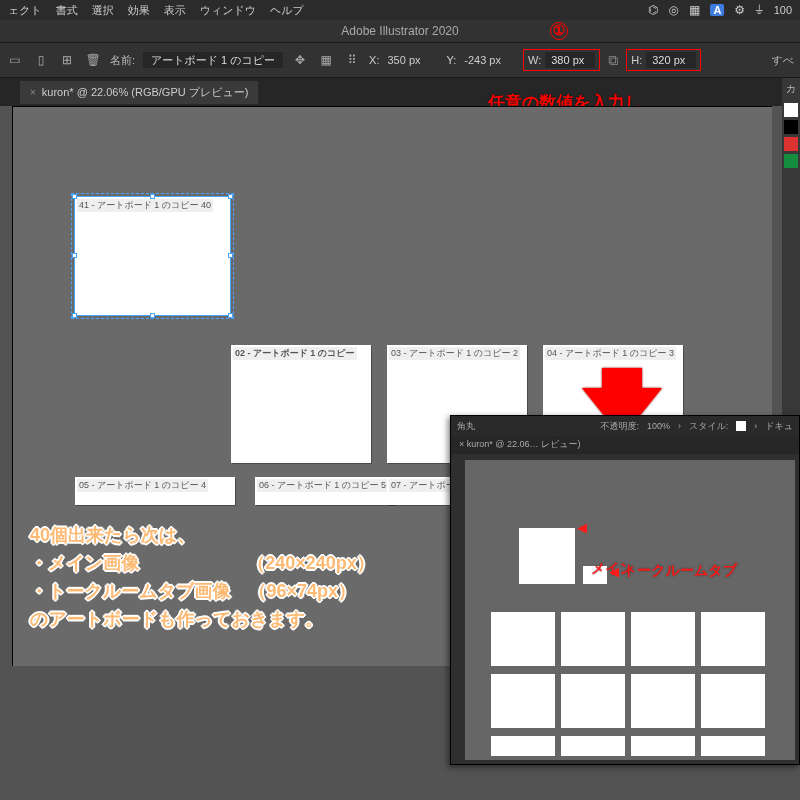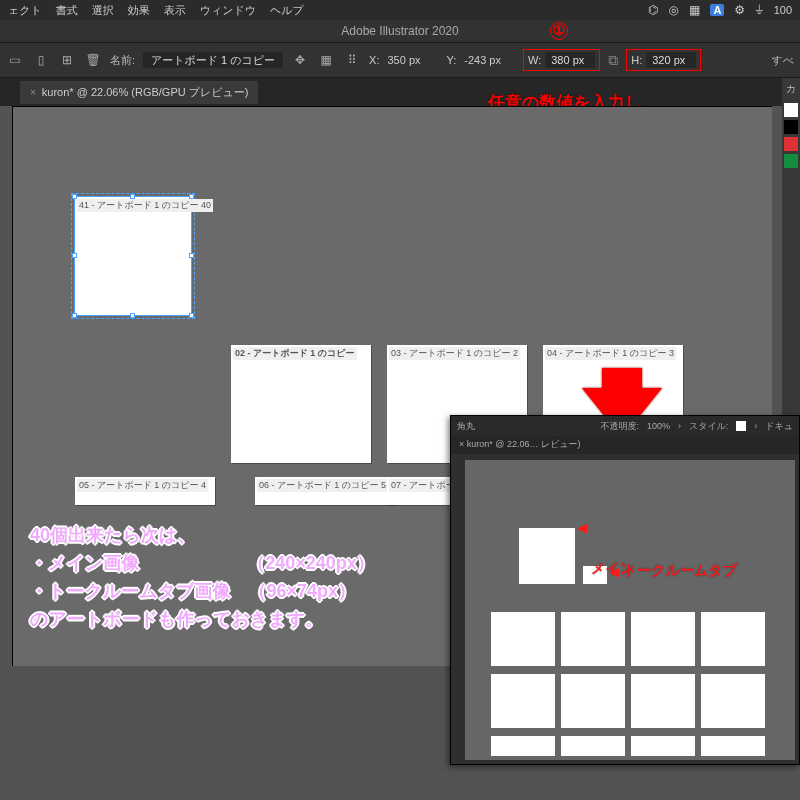--- a/index.html
+++ b/index.html
@@ -117,21 +117,21 @@
     outline:1px solid #4aa3ff;
   }
   .artboard.selected::before{
     content:""; position:absolute; inset:-4px;
     border:1px dashed #4aa3ff;
   }
   .handle { position:absolute; width:5px; height:5px; background:#fff; border:1px solid #4aa3ff;}
   
   .ann-black {
     position:absolute; left:30px; top:522px;
-    color:#f0abfc; font-weight:bold; font-size:18px; line-height:1.55;
+    color:#fdba74; font-weight:bold; font-size:18px; line-height:1.55;
     white-space:pre;
     text-shadow:
       -1px -1px 0 #fff, 1px -1px 0 #fff,
       -1px  1px 0 #fff, 1px  1px 0 #fff,
       -2px 0 0 #fff, 2px 0 0 #fff, 0 -2px 0 #fff, 0 2px 0 #fff;
   }
   
   .inset {
     position:absolute; left:450px; top:415px;
     width:350px; height:350px;
@@ -242,21 +242,21 @@
   <div class="sw black"></div>
   <div class="sw red"></div>
   <div class="sw green"></div>
 </div>
 
 <div class="ann-red a1" style="white-space:pre">任意の数値を入力し
 サイズを変える事が出来る</div>
 
 <div class="canvas">
 
-  <div class="artboard selected" style="left:62px; top:90px; width:116px; height:118px;">
+  <div class="artboard selected" style="left:62px; top:90px; width:155px; height:118px;">
     <div class="ablabel">41 - アートボード 1 のコピー 40</div>
     <div class="handle" style="left:-3px;top:-3px"></div>
       <div class="handle" style="right:-3px;top:-3px"></div>
     <div class="handle" style="left:-3px;bottom:-3px"></div>
       <div class="handle" style="right:-3px;bottom:-3px"></div>
     <div class="handle" style="left:50%;top:-3px;margin-left:-3px"></div>
       <div class="handle" style="left:50%;bottom:-3px;margin-left:-3px"></div>
     <div class="handle" style="top:50%;left:-3px;margin-top:-3px"></div>
       <div class="handle" style="top:50%;right:-3px;margin-top:-3px"></div>
   </div>
@@ -264,21 +264,21 @@
   <div class="artboard" style="left:218px; top:238px; width:140px; height:118px;font-weight:bold;">
     <div class="ablabel">02 - アートボード 1 のコピー</div>
   </div>
   <div class="artboard" style="left:374px; top:238px; width:140px; height:118px;">
     <div class="ablabel">03 - アートボード 1 のコピー 2</div>
   </div>
   <div class="artboard" style="left:530px; top:238px; width:140px; height:118px;">
     <div class="ablabel">04 - アートボード 1 のコピー 3</div>
   </div>
 
-  <div class="artboard" style="left:62px; top:370px; width:140px; height:28px;">
+  <div class="artboard" style="left:62px; top:370px; width:160px; height:28px;">
     <div class="ablabel">05 - アートボード 1 のコピー 4</div>
   </div>
   <div class="artboard" style="left:218px; top:370px; width:140px; height:28px;margin-left:24px;">
     <div class="ablabel">06 - アートボード 1 のコピー 5</div>
   </div>
   <div class="artboard" style="left:374px; top:370px; width:100px; height:28px;">
     <div class="ablabel">07 - アートボード 1 のコ</div>
   </div>
 </div>
 

